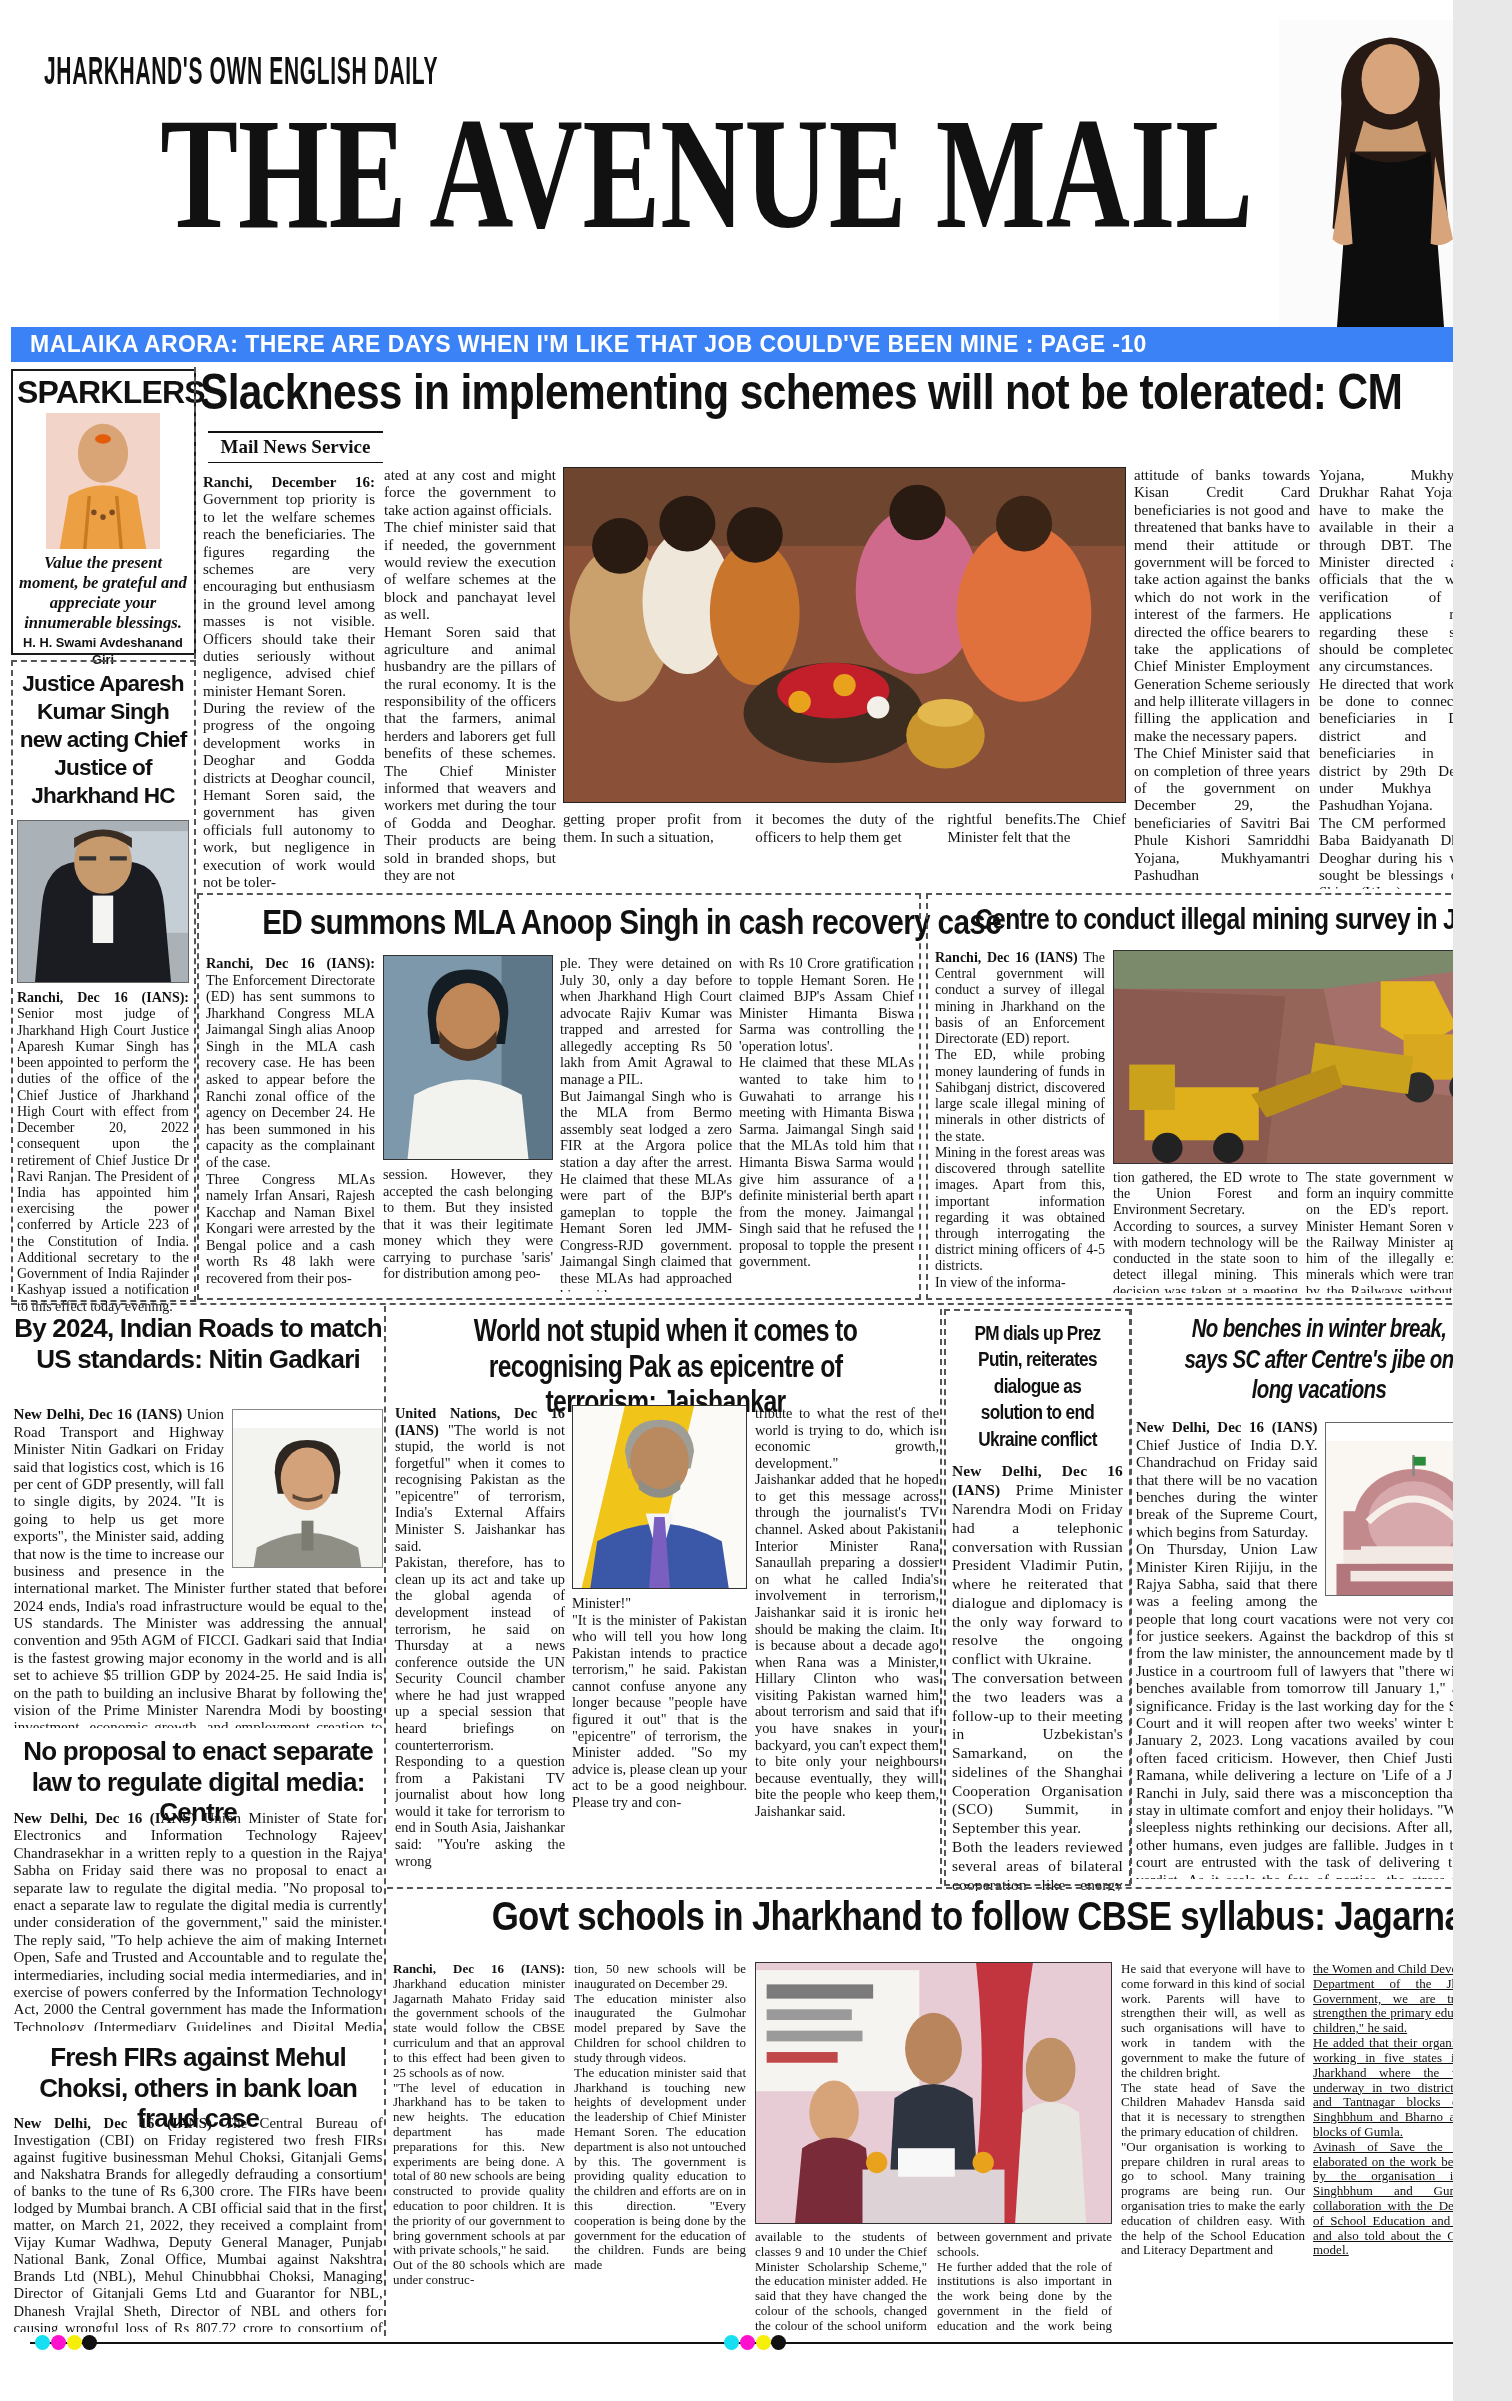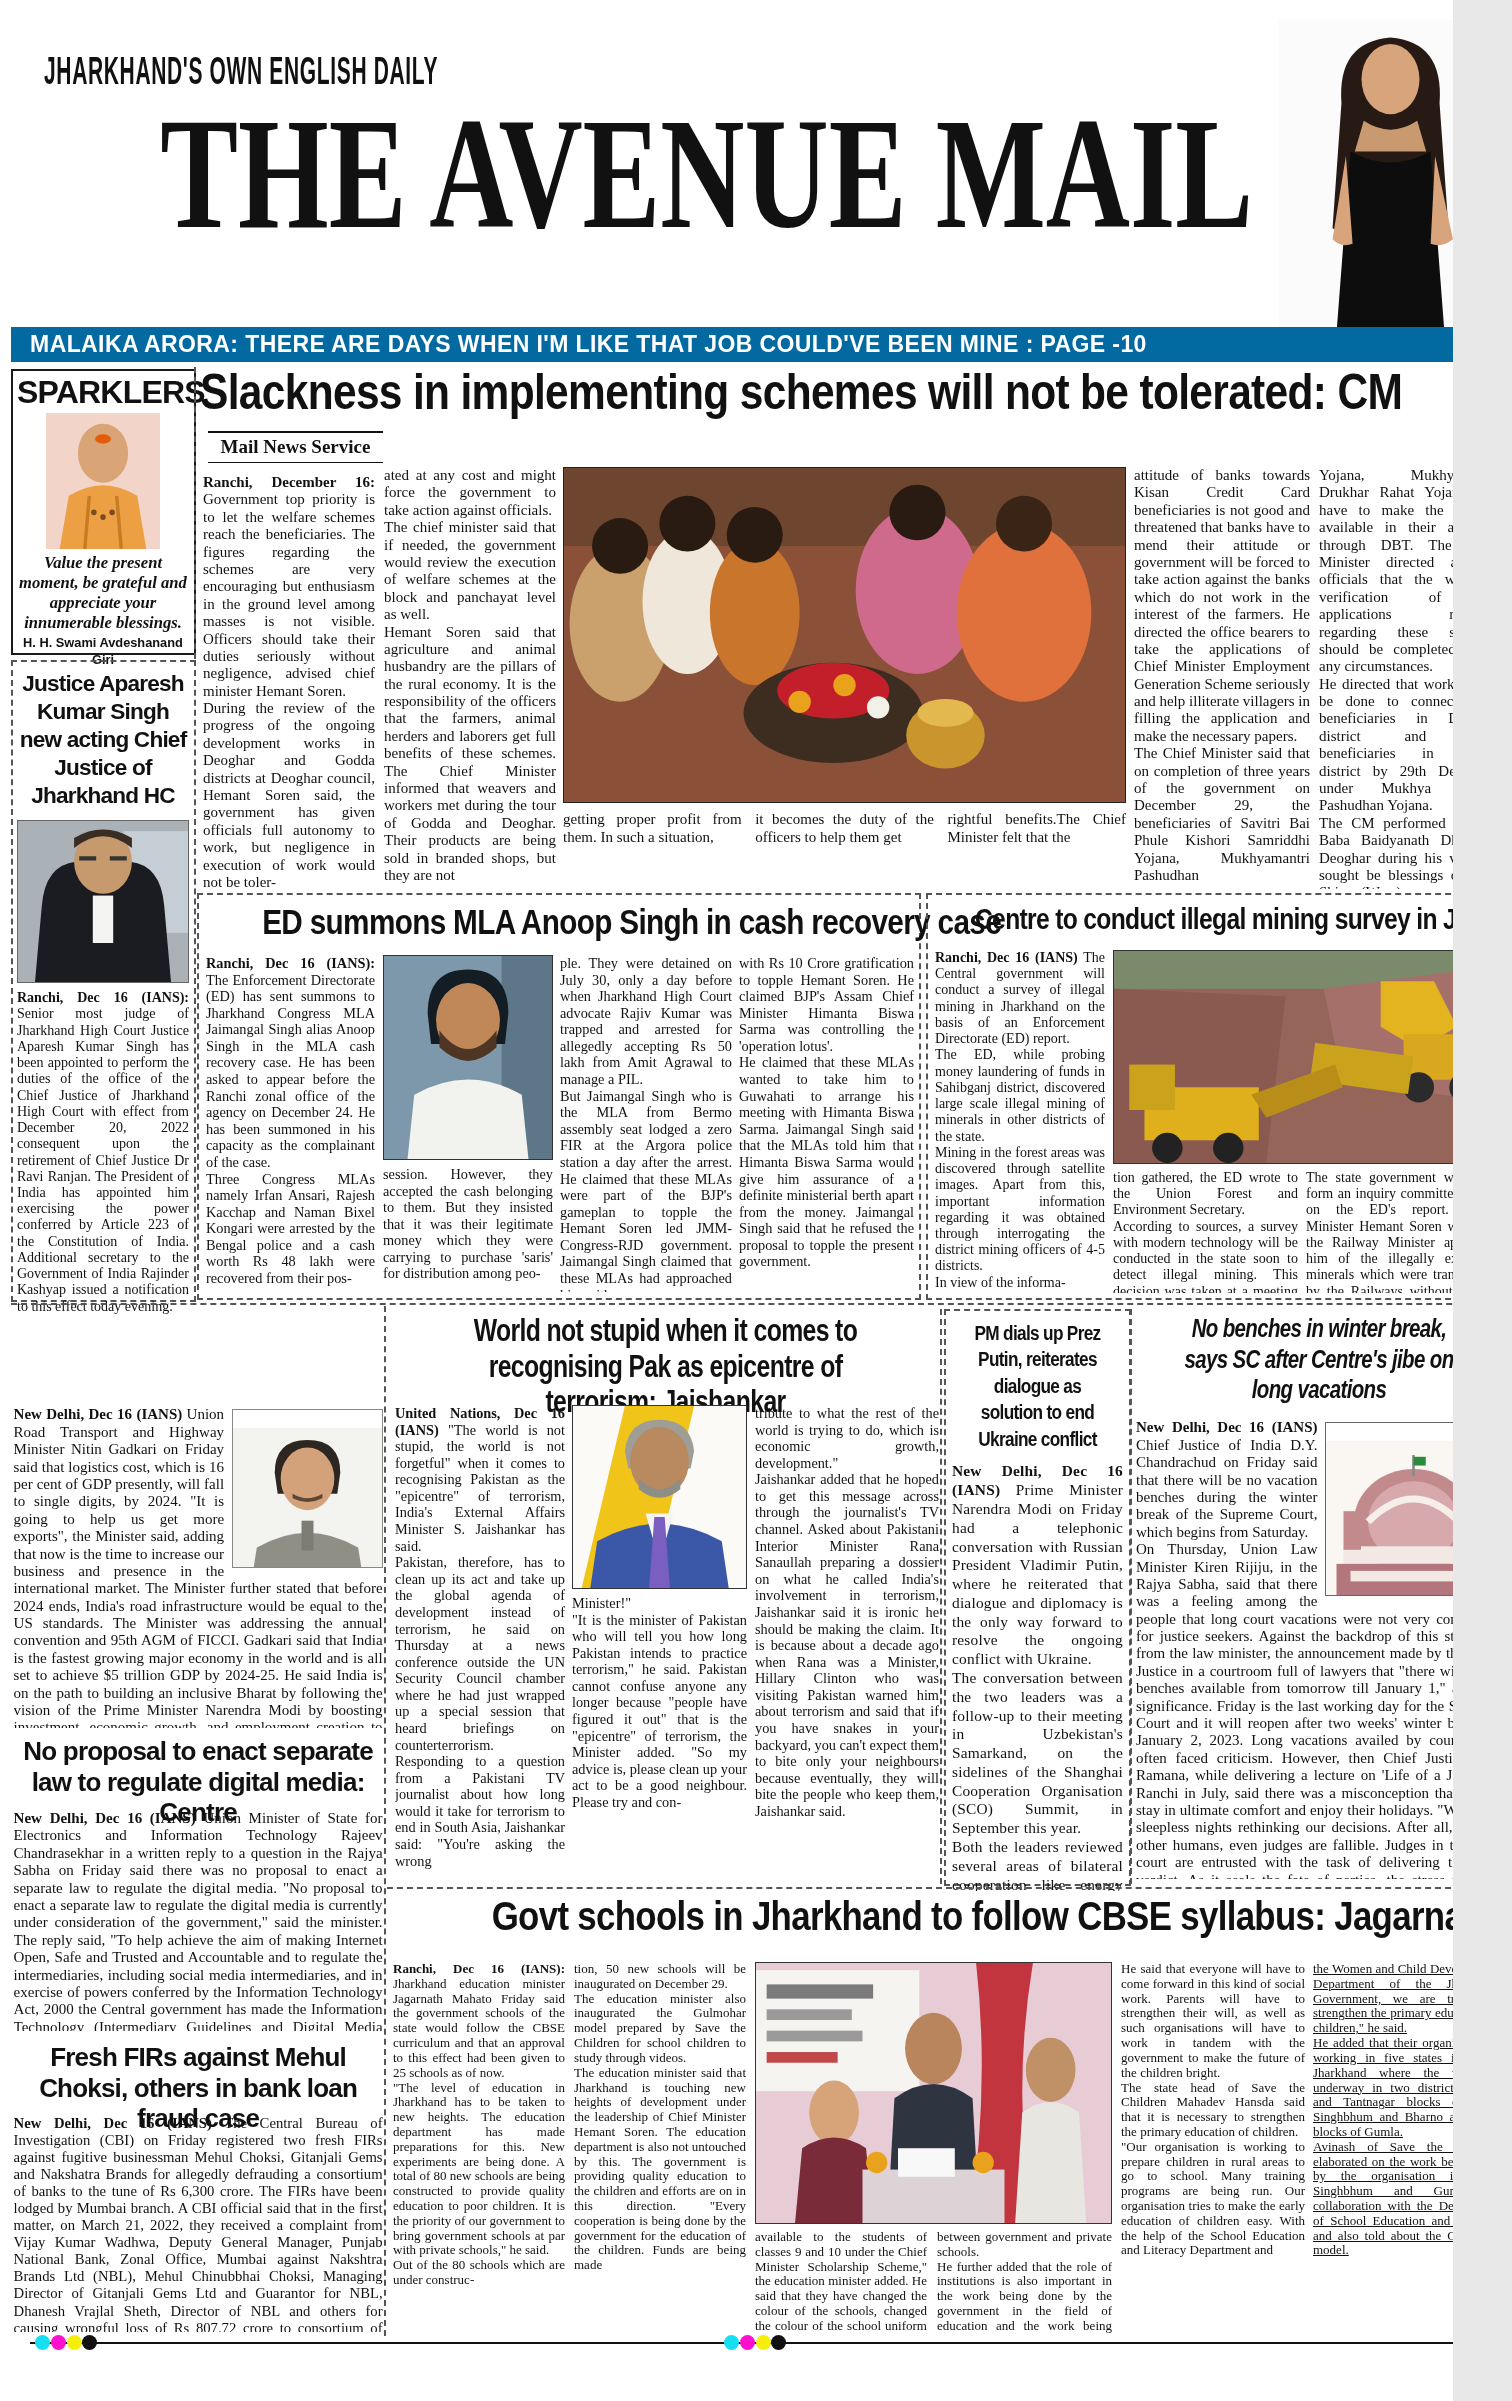--- a/index.html
+++ b/index.html
@@ -18,21 +18,21 @@
   .photo svg{display:block;width:100%;height:100%;}
 
   #tagline{left:44px;top:48px;font:700 25.6px "Liberation Sans",sans-serif;
            transform:scale(0.82,1.55);transform-origin:0 0;letter-spacing:0.8px;}
   #mast-title{left:83px;top:95px;width:1190px;text-align:center;
               font-family:"Liberation Serif",serif;font-weight:700;font-size:134px;line-height:1;
               transform:scale(0.87,1.18);transform-origin:50% 0;white-space:nowrap;}
   #malaika{left:1279px;top:19.6px;width:223px;height:307px;}
   #dateline{left:188px;top:300px;width:986px;text-align:center;
             font:700 15px "Liberation Sans",sans-serif;letter-spacing:0.4px;}
-  #banner{left:10.5px;top:327px;width:1491px;height:35px;background:#0369a1;color:#fff;
+  #banner{left:10.5px;top:327px;width:1491px;height:35px;background:#3b82f6;color:#fff;
           font:700 23px/35px "Liberation Sans",sans-serif;padding-left:19.6px;box-sizing:border-box;
           letter-spacing:0.4px;white-space:nowrap;overflow:hidden;}
 
   #sparklers{left:10.5px;top:369px;width:185px;height:286px;border:2.3px solid #1a1a1a;
              box-sizing:border-box;padding:4.5px;text-align:center;}
   #sp-title{font:900 32px/1 "Liberation Sans",sans-serif;letter-spacing:-0.8px;}
   #sp-photo{width:114px;height:136px;margin:5.3px auto 3.8px;}
   #sp-quote{font:italic 700 16.6px/1.22 "Liberation Serif",serif;}
   #sp-attr{font:700 12.8px/1.4 "Liberation Sans",sans-serif;}
 
@@ -263,20 +263,21 @@
   </div>
   <div class="abs bodytxt" id="mn-c2">tion gathered, the ED wrote to the Union Forest and Environment Secretary.
 According to sources, a survey with modern technology will be conducted in the state soon to detect illegal mining. This decision was taken at a meeting held at the ministry.</div>
   <div class="abs bodytxt" id="mn-c3">The state government will also form an inquiry committee based on the ED's report. Chief Minister Hemant Soren wrote to the Railway Minister apprising him of the illegally extracted minerals which were transported by the Railways without proper challans.</div>
 
   <div class="abs" id="sep-h2"></div>
   <div class="abs" id="sep-v2"></div>
   <div class="abs" id="sep-v3"></div>
   <div class="abs" id="sep-v4"></div>
 
+  <div class="abs" id="gk-head">By 2024, Indian Roads to match US standards: Nitin Gadkari</div>
   <div class="abs bodytxt" id="gk-body">
     <span class="photo" id="gk-photo" style="display:block;">
       <svg viewBox="0 0 100 105" preserveAspectRatio="none">
         <rect width="100" height="105" fill="#f3f3f0"></rect>
         <path d="M28 30 Q28 8 50 8 Q72 8 72 30 L70 44 L30 44 Z" fill="#2e2620"></path>
         <ellipse cx="50" cy="34" rx="18" ry="21" fill="#d3a27a"></ellipse>
         <path d="M40 44 Q50 50 60 44 L60 47 Q50 52 40 47 Z" fill="#5c4636"></path>
         <path d="M16 80 Q50 60 84 80 L88 105 L12 105 Z" fill="#8f8f85"></path>
         <rect x="46" y="62" width="8" height="20" fill="#7c7c72"></rect>
       </svg>

